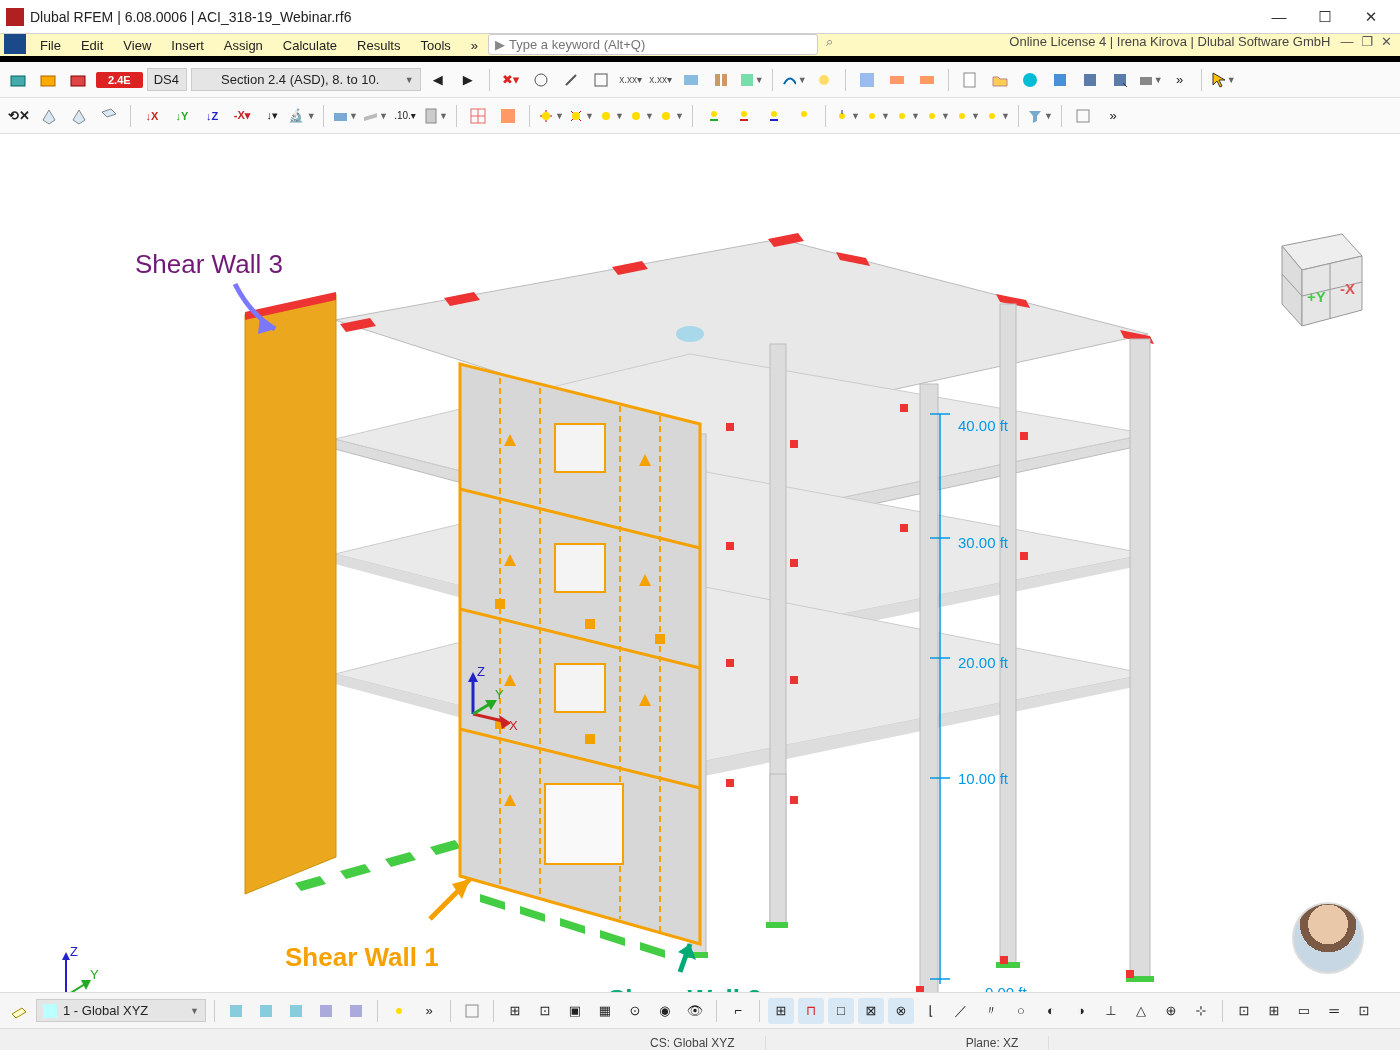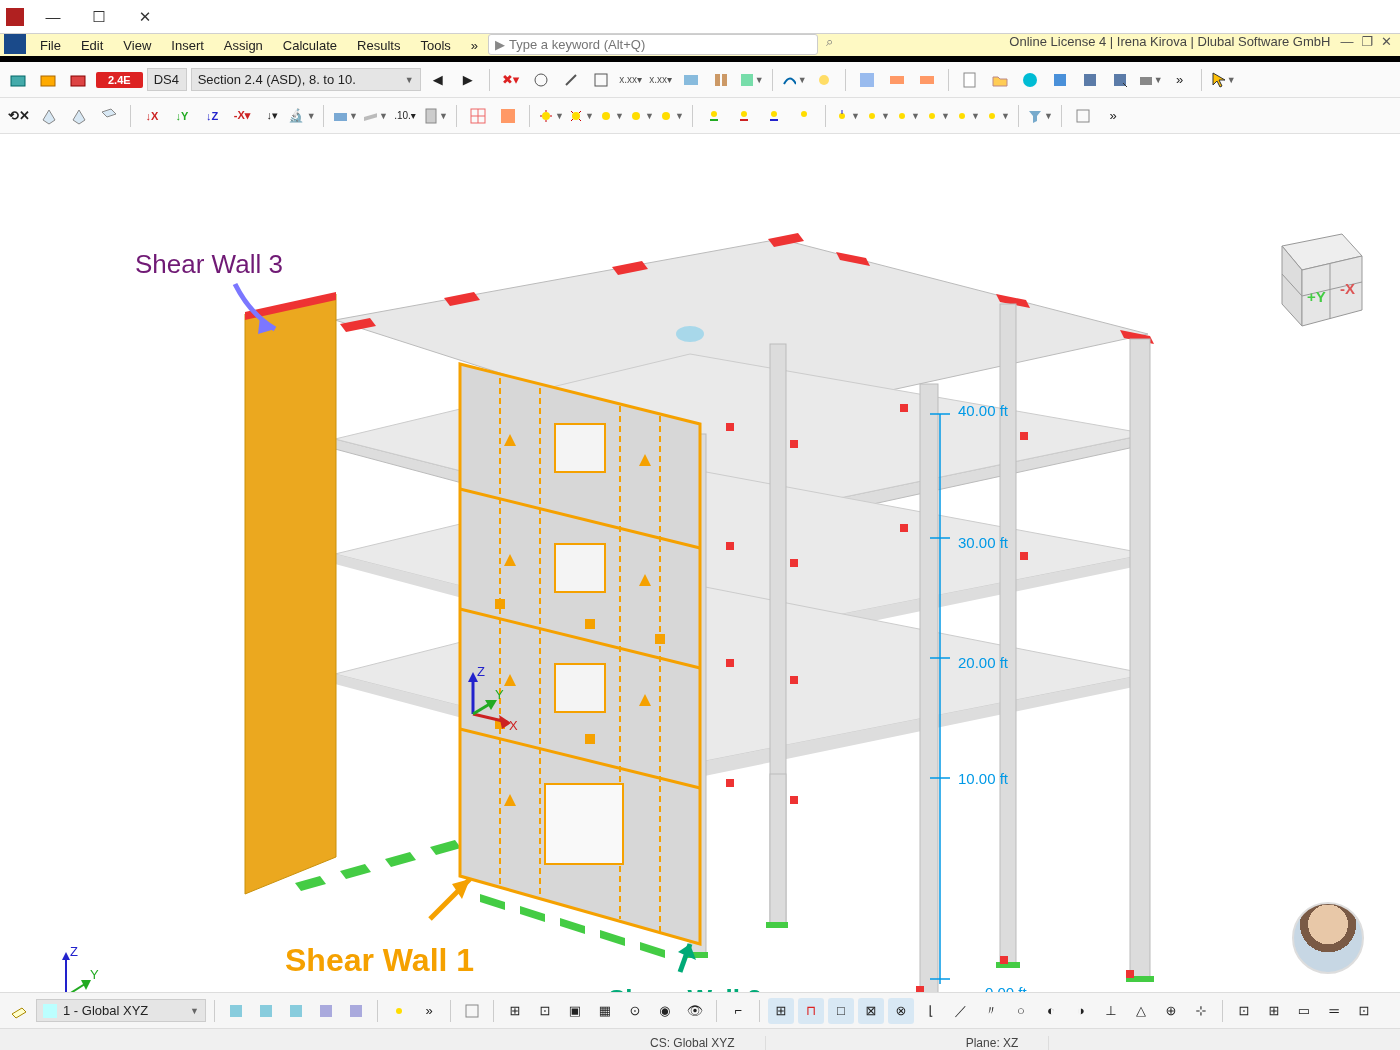--- a/index.html
+++ b/index.html
@@ -17,43 +17,44 @@
   .menubar .search { display:flex; align-items:center; background:#fff; border:1px solid #ccc; border-radius:3px; padding:2px 6px; width:330px; margin-right:8px; }
   .menubar .search input { border:none; outline:none; width:100%; font-size:13px; color:#666; background:transparent; }
   .menubar .license { color:#444; font-size:13px; padding-right:6px; }
   .mdibtns { display:flex; gap:8px; padding:0 4px; color:#555; }
   
   .toolbar { display:flex; align-items:center; height:36px; background:#fafafa; border-bottom:1px solid #e0e0e0; padding:0 6px; gap:4px; }
   .tbtn { width:26px; height:26px; display:flex; align-items:center; justify-content:center; border-radius:3px; }
   .sep { width:1px; height:22px; background:#ccc; margin:0 4px; }
   .badge-red { background:#d22; color:#fff; font-weight:bold; font-size:11px; padding:2px 12px; border-radius:2px; }
   .combo { border:1px solid #ccc; background:#e5e5e5; padding:3px 6px; font-size:13px; min-width:40px; display:flex; align-items:center; }
-  .combo.wide { min-width:230px; }
+  .combo.wide { min-width:230px;text-align:center; }
   .dd { font-size:9px; color:#666; margin-left:2px; }
   
   .viewport { position:relative; width:100%; height:calc(100% - 34px - 28px - 36px - 36px - 36px - 22px); background:#fff; overflow:hidden; }
-  .label-sw1 { position:absolute; left:285px; top:808px; color:#f5a100; font-size:32px; font-weight:bold; }
+  .label-sw1 { position:absolute; left:285px; top:808px; color:#f5a100; font-size:26px; font-weight:bold; }
   .label-sw2 { position:absolute; left:608px; top:850px; color:#00aa77; font-size:26px; font-weight:bold; }
   .label-sw3 { position:absolute; left:135px; top:115px; color:#701a75; font-size:26px; font-weight:normal; }
   .dim { position:absolute; color:#0099e6; font-size:15px; }
   .axis-small { position:absolute; left:46px; top:812px; }
   .axis-center { position:absolute; left:455px; top:530px; }
   .navcube { position:absolute; right:28px; top:82px; width:120px; height:120px; }
   .avatar { position:absolute; right:36px; bottom:18px; width:72px; height:72px; border-radius:50%; background: radial-gradient(circle at 50% 30%, #e8c8a8 0 34%, #7a5a45 34% 48%, #c7d7e4 48% 100%); border:2px solid #ddd; }
   
   .bottombar { display:flex; align-items:center; height:36px; background:#f6f6f6; border-top:1px solid #ddd; padding:0 6px; gap:4px; }
   .status { display:flex; align-items:center; height:28px; background:#f0f0f0; border-top:1px solid #ddd; font-size:12px; color:#444; }
   .status .cell { padding:0 30px; border-right:1px solid #ddd; }
   svg { display:block; }
 </style>
 </head>
 <body>
 
 <div class="titlebar">
   <span class="logo"></span>
+  <span class="title">Dlubal RFEM | 6.08.0006 | ACI_318-19_Webinar.rf6</span>
   <div class="winbtn">—</div>
   <div class="winbtn">☐</div>
   <div class="winbtn">✕</div>
 </div>
 
 <div class="menubar">
   <span class="logo2"></span>
   <span class="mi">File</span>
   <span class="mi">Edit</span>
   <span class="mi">View</span>
@@ -509,21 +510,21 @@
     </g>
 
     <path d="M 235 150 Q 250 180 275 195" fill="none" stroke="#7b77ff" stroke-width="5"></path>
     <polygon points="275,195 260,183 258,200" fill="#7b77ff"></polygon>
     <path d="M 430 785 L 470 745" fill="none" stroke="#f5a100" stroke-width="5"></path>
     <polygon points="470,745 452,750 462,765" fill="#f5a100"></polygon>
     <path d="M 680 838 L 690 810" fill="none" stroke="#00aa77" stroke-width="5"></path>
     <polygon points="690,810 678,818 696,826" fill="#00aa77"></polygon>
   </svg>
 
-  <div class="dim" style="left:958px; top:268px;">40.00 ft</div>
+  <div class="dim" style="left:958px; top:283px;">40.00 ft</div>
   <div class="dim" style="left:958px; top:400px;">30.00 ft</div>
   <div class="dim" style="left:958px; top:520px;">20.00 ft</div>
   <div class="dim" style="left:958px; top:636px;">10.00 ft</div>
   <div class="dim" style="left:985px; top:838px;margin-top:12px;">0.00 ft</div>
 
   <div class="label-sw3">Shear Wall 3</div>
   <div class="label-sw1">Shear Wall 1</div>
   <div class="label-sw2">Shear Wall 2</div>
 
   <div class="axis-small">

